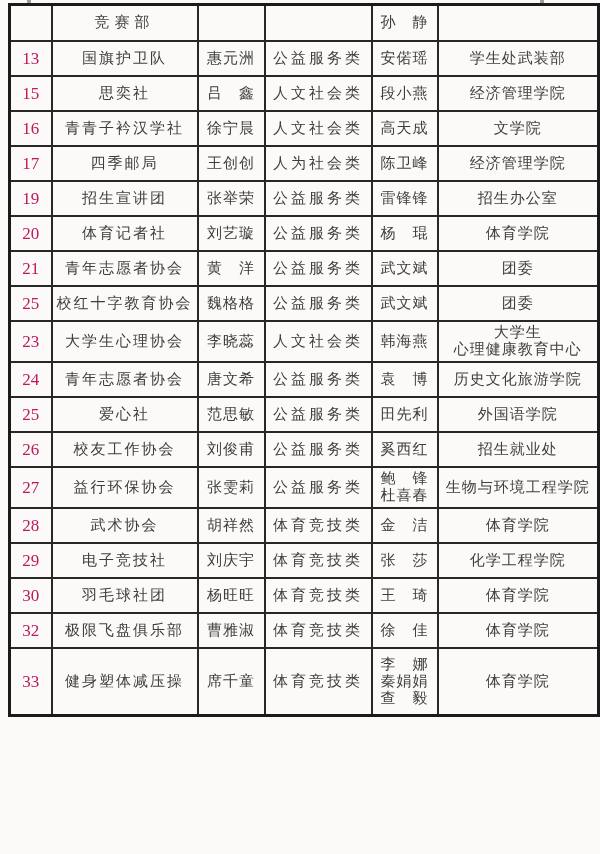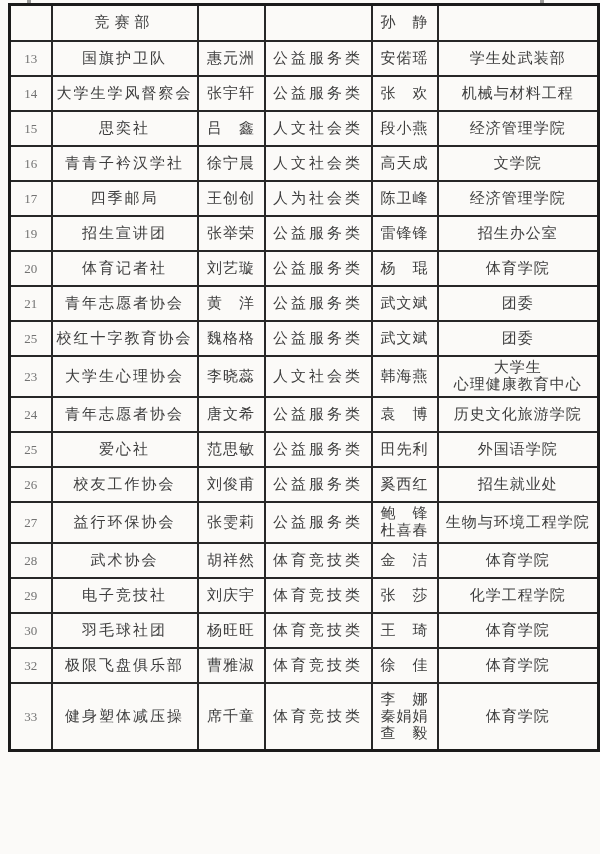--- a/index.html
+++ b/index.html
@@ -23,21 +23,21 @@
     border:2px solid #272727;
     text-align:center;vertical-align:middle;
     color:#3e3e3e;font-size:15px;
     padding:0;overflow:hidden;
     line-height:17px;
   }
   tr.rh{height:36px;}
   tr.r1{height:35px;}
   tr.r2{height:41px;}
   tr.r3{height:68px;}
-  td.c-num{font-size:13px;color:#737373;letter-spacing:0;}
+  td.c-num{font-size:17px;color:#be185d;letter-spacing:0;}
   td.c-club{letter-spacing:2px;border-radius:9px;}
   td.c-leader{letter-spacing:1px;}
   td.c-category{letter-spacing:3px;}
   td.c-advisor{letter-spacing:1px;}
   td.c-dept{letter-spacing:1px;}
   tr.rh td.c-club{letter-spacing:5px;}
   .cell-line{line-height:17px;}
   .edge-mark{position:absolute;background:#9d9d9b;}
   .edge-mark.left{left:27px;top:0;width:4px;height:4px;}
   .edge-mark.right{left:540px;top:0;width:4px;height:3px;}
@@ -68,28 +68,20 @@
         </tr>
         <tr class="r1">
           <td class="c-num">13</td>
           <td class="c-club">国旗护卫队</td>
           <td class="c-leader">惠元洲</td>
           <td class="c-category">公益服务类</td>
           <td class="c-advisor">安偌瑶</td>
           <td class="c-dept">学生处武装部</td>
         </tr>
         <tr class="r1">
-          <td class="c-num">14</td>
-          <td class="c-club">大学生学风督察会</td>
-          <td class="c-leader">张宇轩</td>
-          <td class="c-category">公益服务类</td>
-          <td class="c-advisor">张　欢</td>
-          <td class="c-dept">机械与材料工程</td>
-        </tr>
-        <tr class="r1">
           <td class="c-num">15</td>
           <td class="c-club">思奕社</td>
           <td class="c-leader">吕　鑫</td>
           <td class="c-category">人文社会类</td>
           <td class="c-advisor">段小燕</td>
           <td class="c-dept">经济管理学院</td>
         </tr>
         <tr class="r1">
           <td class="c-num">16</td>
           <td class="c-club">青青子衿汉学社</td>

